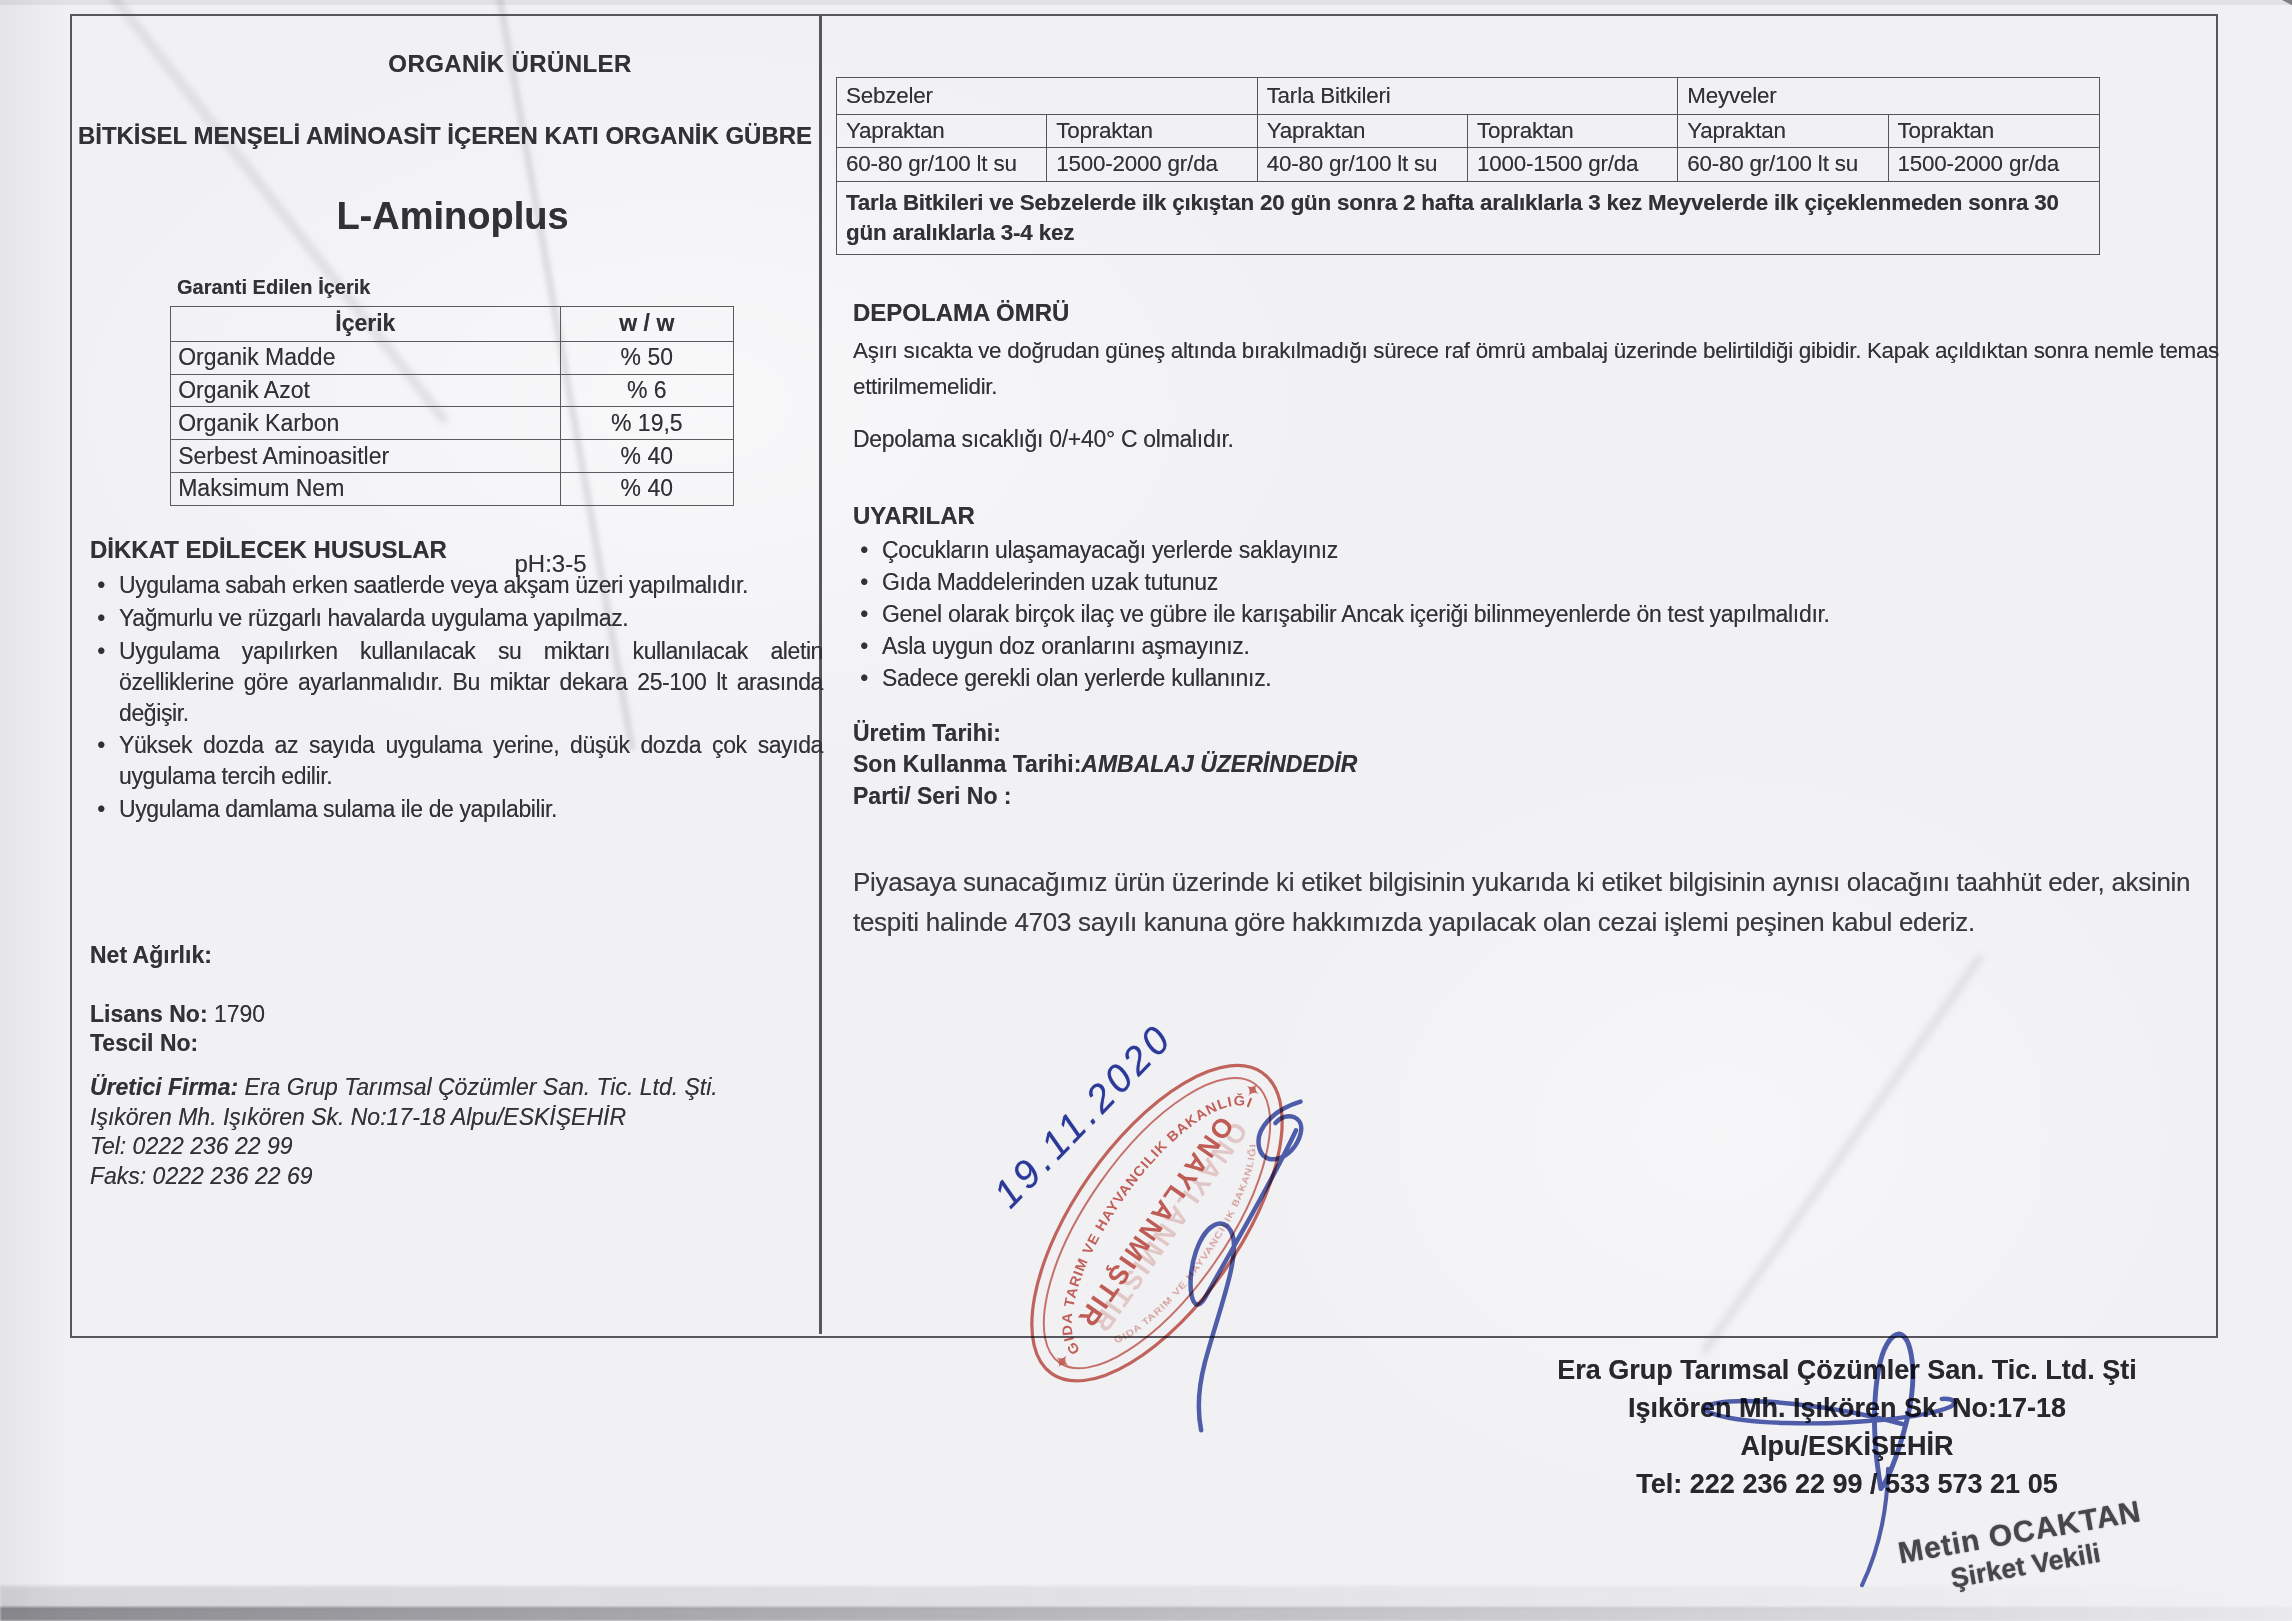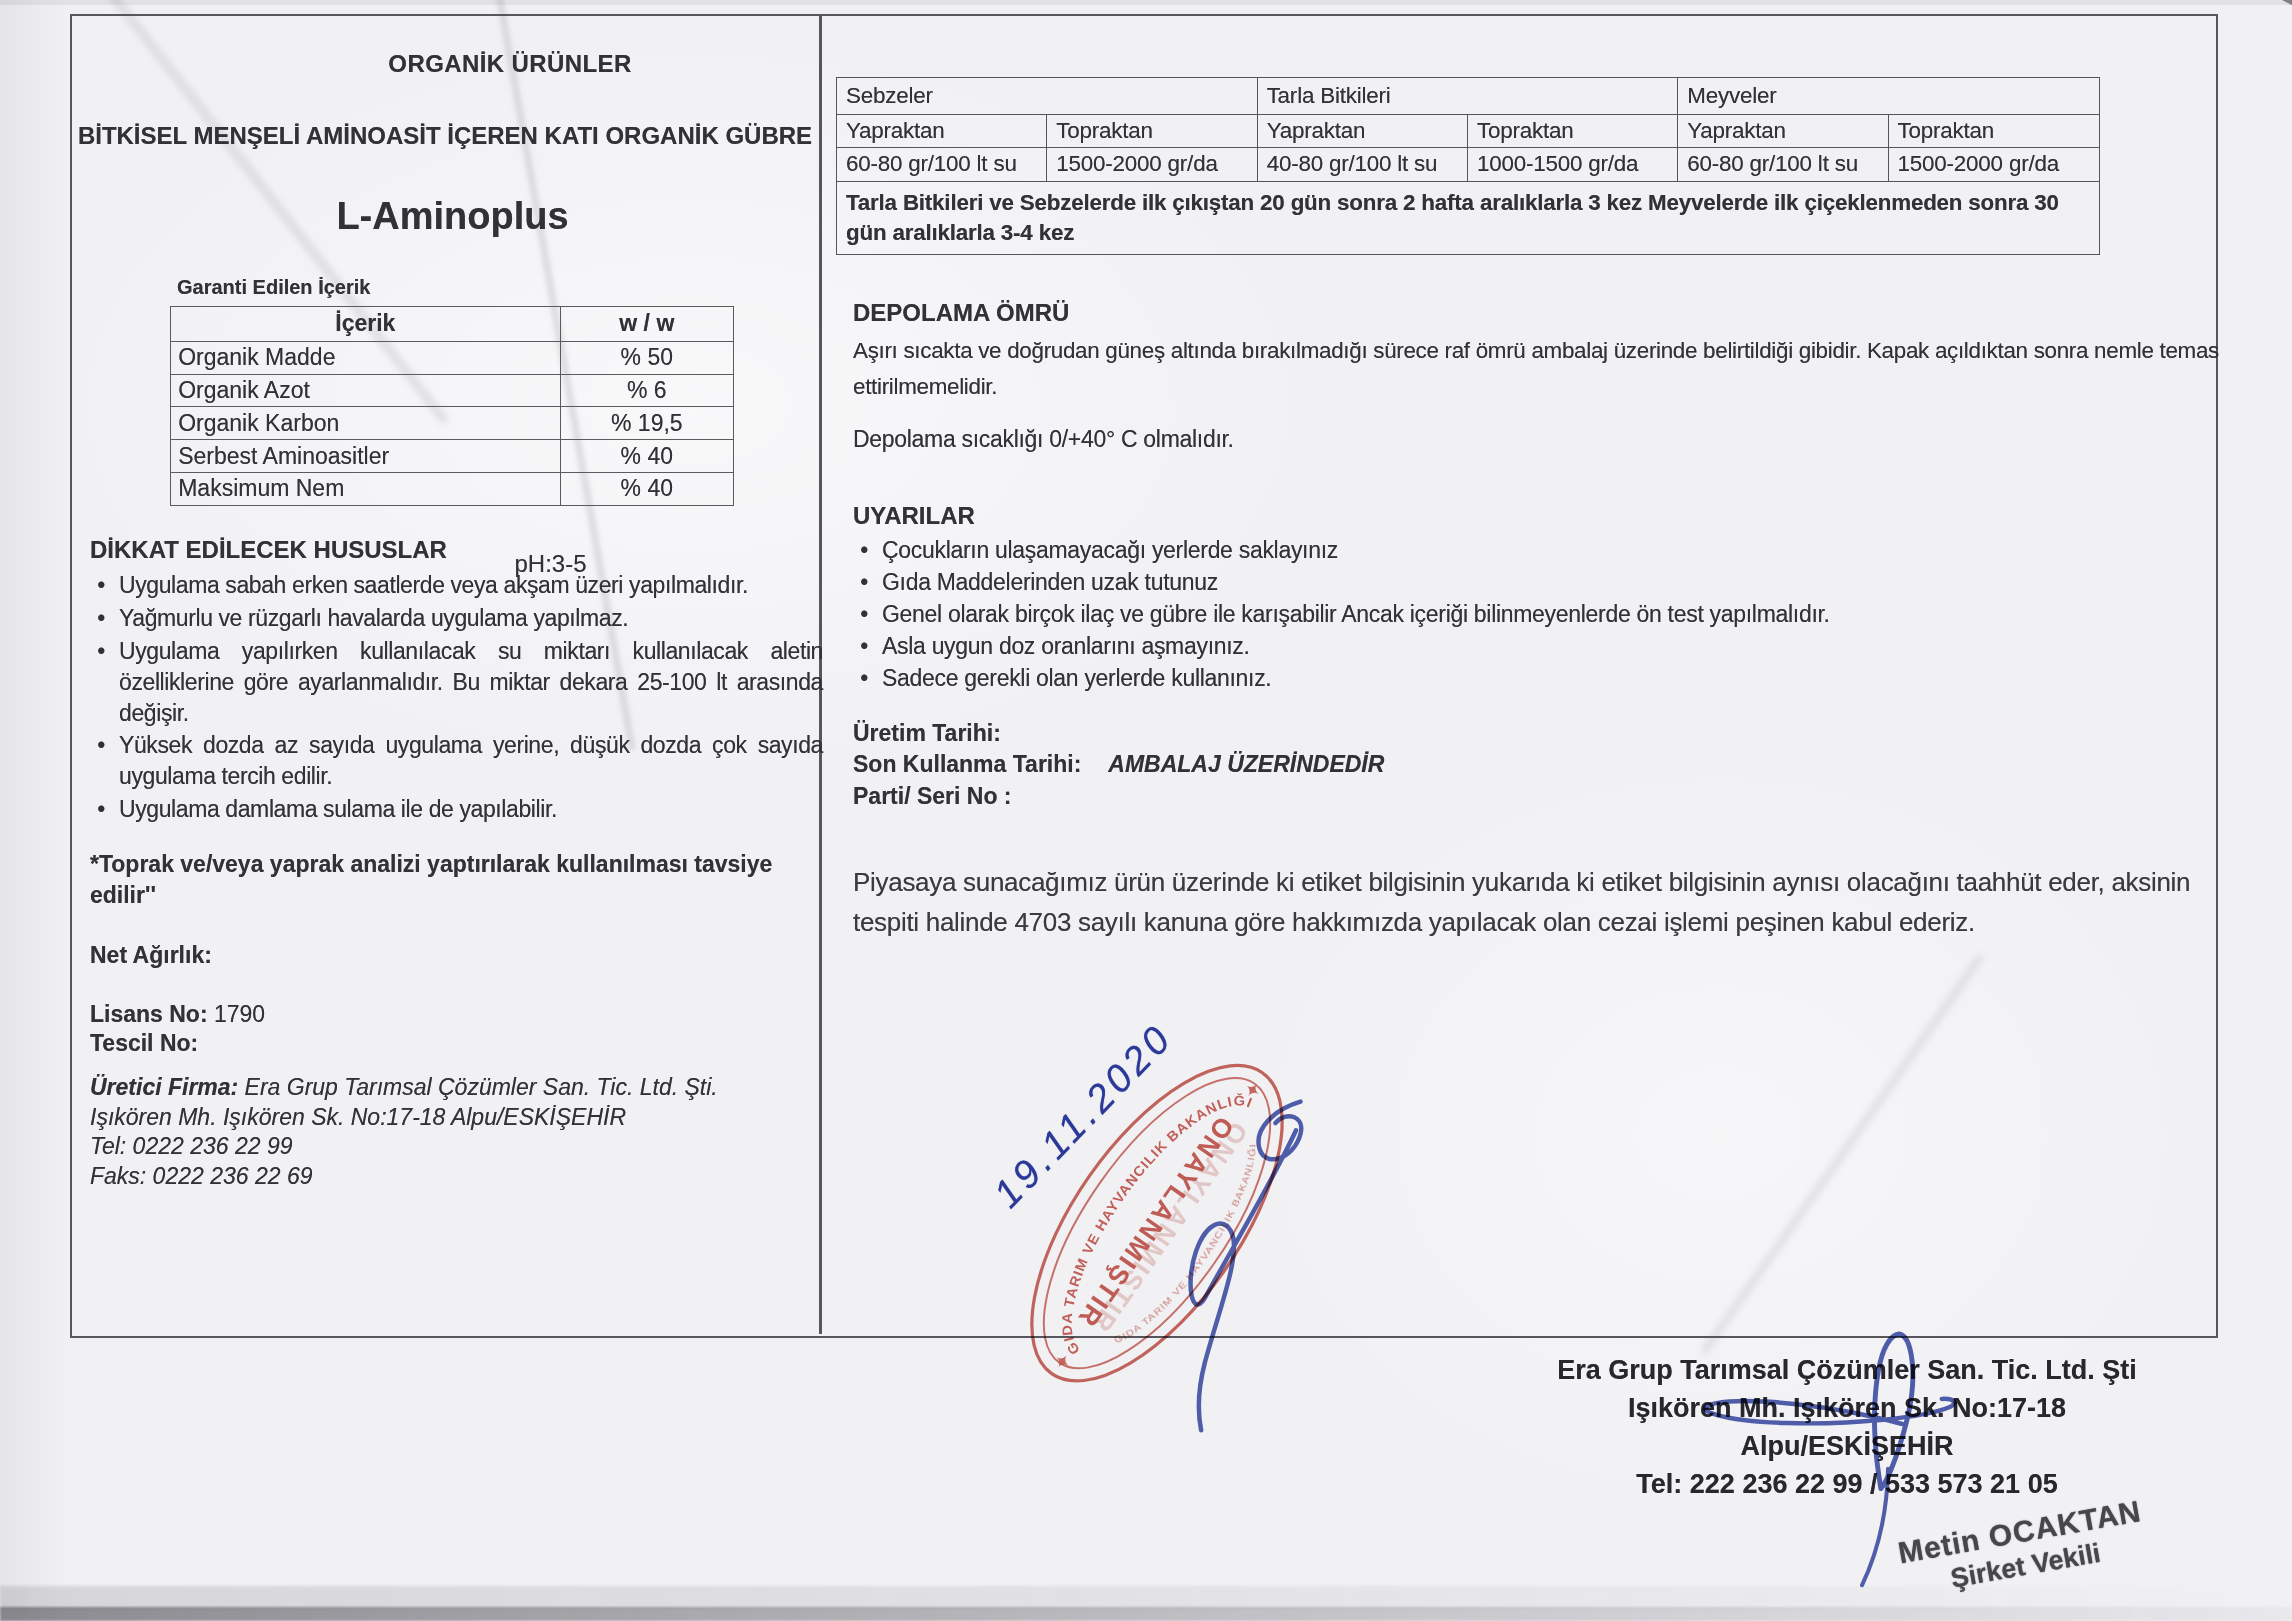--- a/index.html
+++ b/index.html
@@ -47,21 +47,21 @@
   .stitle{left:853px;top:299px;font-size:24px;font-weight:bold;}
   .sp1{left:853px;top:333px;width:1397px;font-size:22.4px;letter-spacing:-0.3px;line-height:36px;}
   .sp2{left:853px;top:426px;font-size:23px;letter-spacing:-0.3px;}
   .wtitle{left:853px;top:502px;font-size:24px;font-weight:bold;}
   ul.wlist{left:853px;top:534px;width:1119px;margin:0;padding:0;list-style:none;font-size:23px;letter-spacing:-0.3px;line-height:32px;}
   ul.wlist li{position:relative;padding-left:29px;}
   ul.wlist li::before{content:"•";position:absolute;left:7.2px;}
   .prod{left:853px;top:720px;font-size:23px;font-weight:bold;}
   .expiry{left:853px;top:751px;font-size:23px;}
   .expiry .lab{font-weight:bold;}
-  .expiry .val{font-style:italic;font-weight:600;margin-left:27px;}
+  .expiry .val{font-style:italic;font-weight:600;}
   .batch{left:853px;top:783px;font-size:23px;font-weight:bold;}
   .commit{left:853px;top:862px;width:1408px;font-size:26px;letter-spacing:-0.3px;line-height:40px;color:#3a3a41;}
   
   .footer{left:1480px;top:1351px;width:734px;text-align:center;font-size:27px;font-weight:bold;line-height:38px;color:#27272d;}
   .signer{left:1879px;top:1515px;width:287px;text-align:center;transform:rotate(-10deg);color:#3a3a3f;
           text-shadow:0 0 1.4px rgba(55,55,60,.8);opacity:.93;}
   .signer .nm{font-size:30px;font-weight:bold;letter-spacing:0.9px;}
   .signer .tt{font-size:27px;font-weight:bold;margin-top:1.8px;}
   
   .stamp{left:924px;top:1001px;mix-blend-mode:multiply;opacity:.94;}
@@ -135,21 +135,20 @@
 
   <div class="abs txt dtitle">DİKKAT EDİLECEK HUSUSLAR</div>
   <ul class="abs txt blist">
     <li>Uygulama sabah erken saatlerde veya akşam üzeri yapılmalıdır.</li>
     <li>Yağmurlu ve rüzgarlı havalarda uygulama yapılmaz.</li>
     <li>Uygulama yapılırken kullanılacak su miktarı kullanılacak aletin özelliklerine göre ayarlanmalıdır. Bu miktar dekara 25-100 lt arasında değişir.</li>
     <li>Yüksek dozda az sayıda uygulama yerine, düşük dozda çok sayıda uygulama tercih edilir.</li>
     <li>Uygulama damlama sulama ile de yapılabilir.</li>
   </ul>
 
-  <div class="abs txt anote">*Toprak ve/veya yaprak analizi yaptırılarak kullanılması tavsiye edilir''</div>
   <div class="abs txt netw">Net Ağırlık:</div>
   <div class="abs txt lisans">
     <span class="b">Lisans No:</span><span class="ml">1790</span>
   </div>
   <div class="abs txt tescil">Tescil No:</div>
 
   <div class="abs txt maker">
     <div>
       <span class="b">Üretici Firma:</span><span class="ml">Era Grup Tarımsal Çözümler San. Tic. Ltd. Şti.</span>
     </div>

